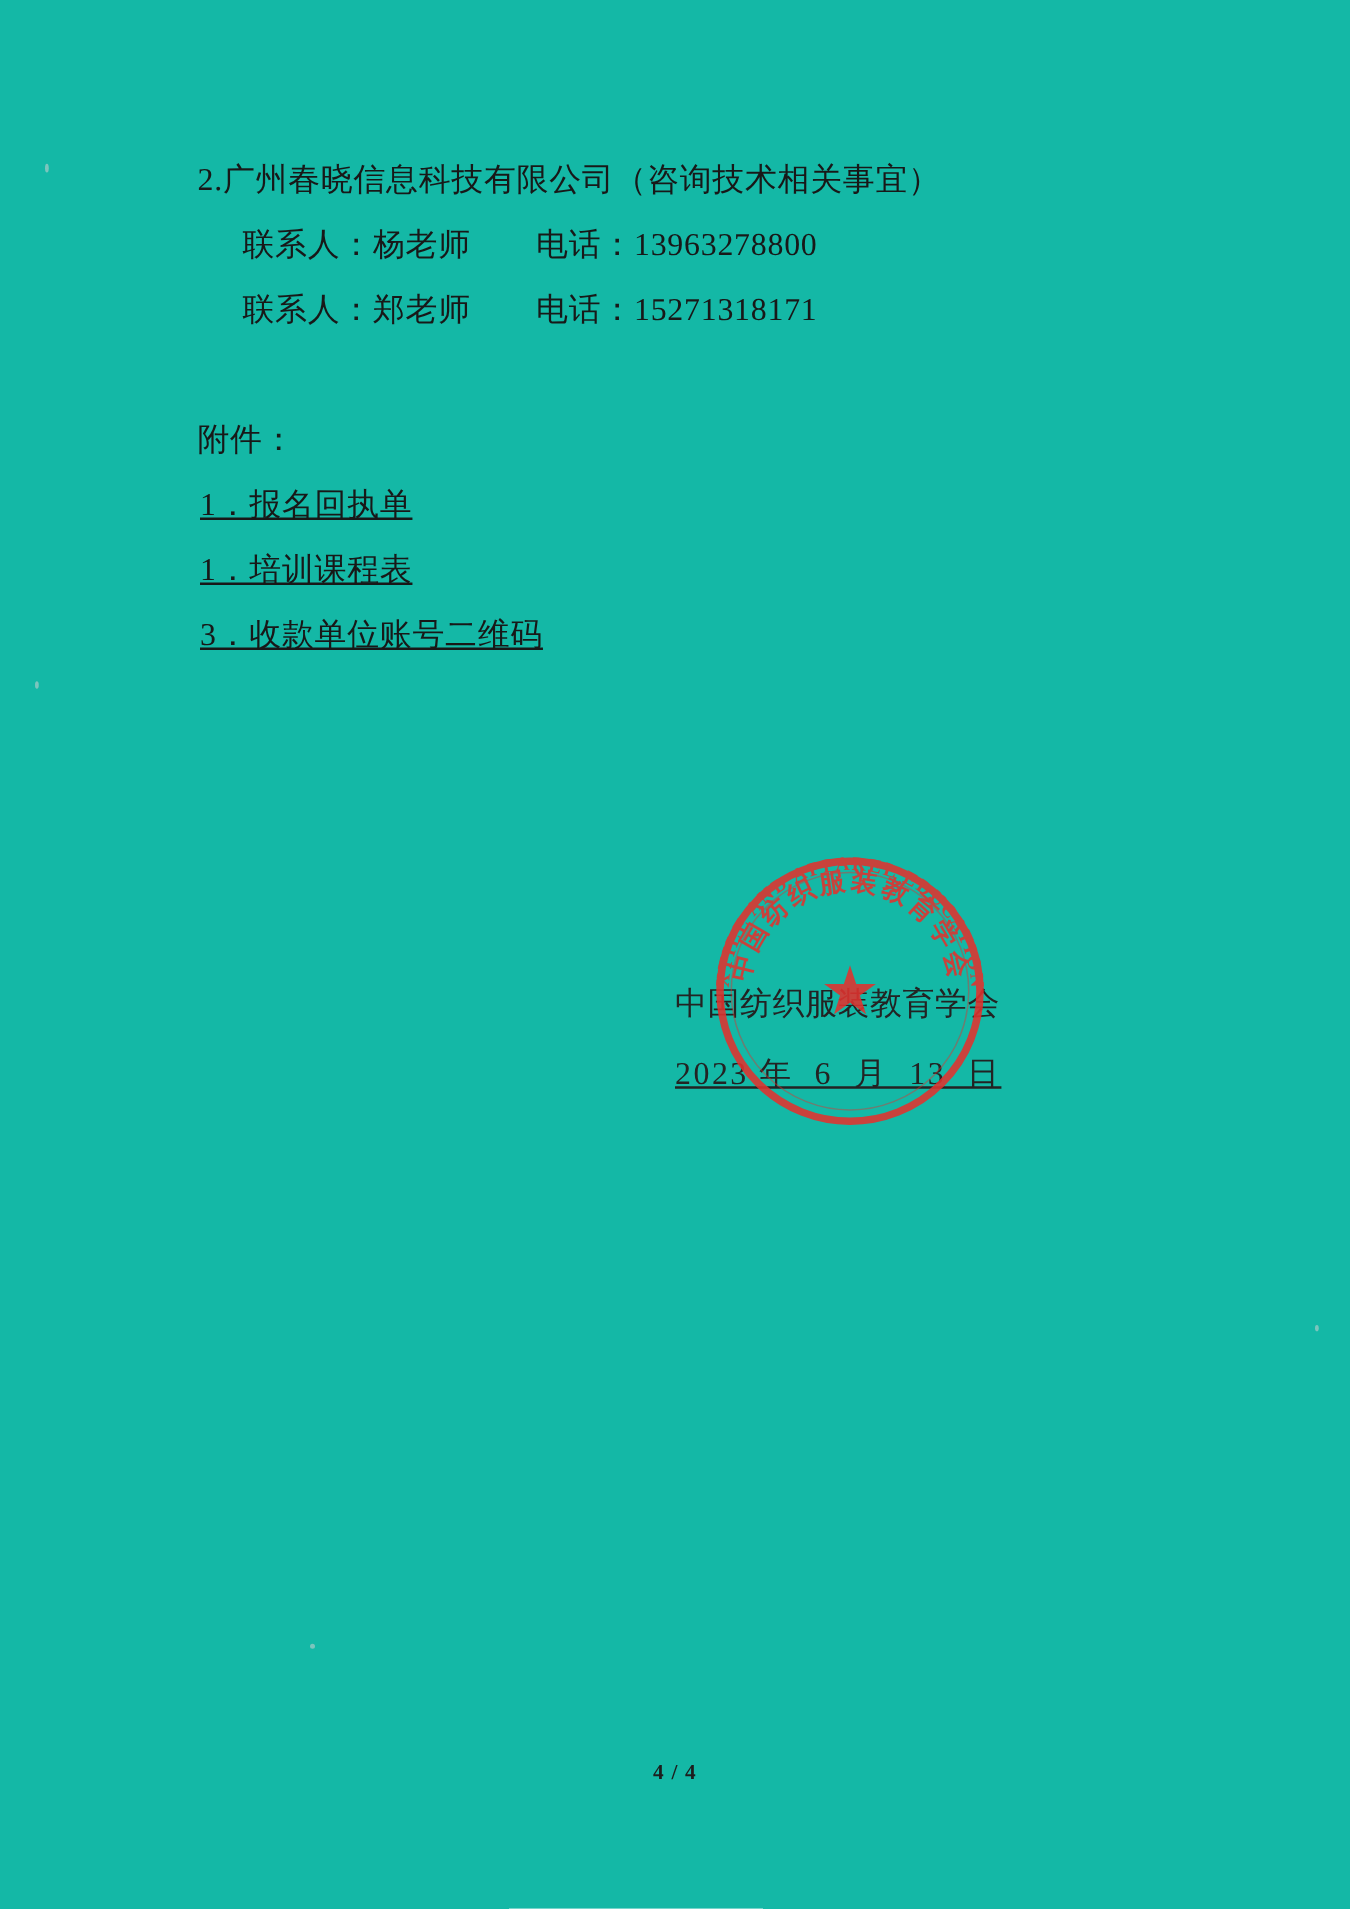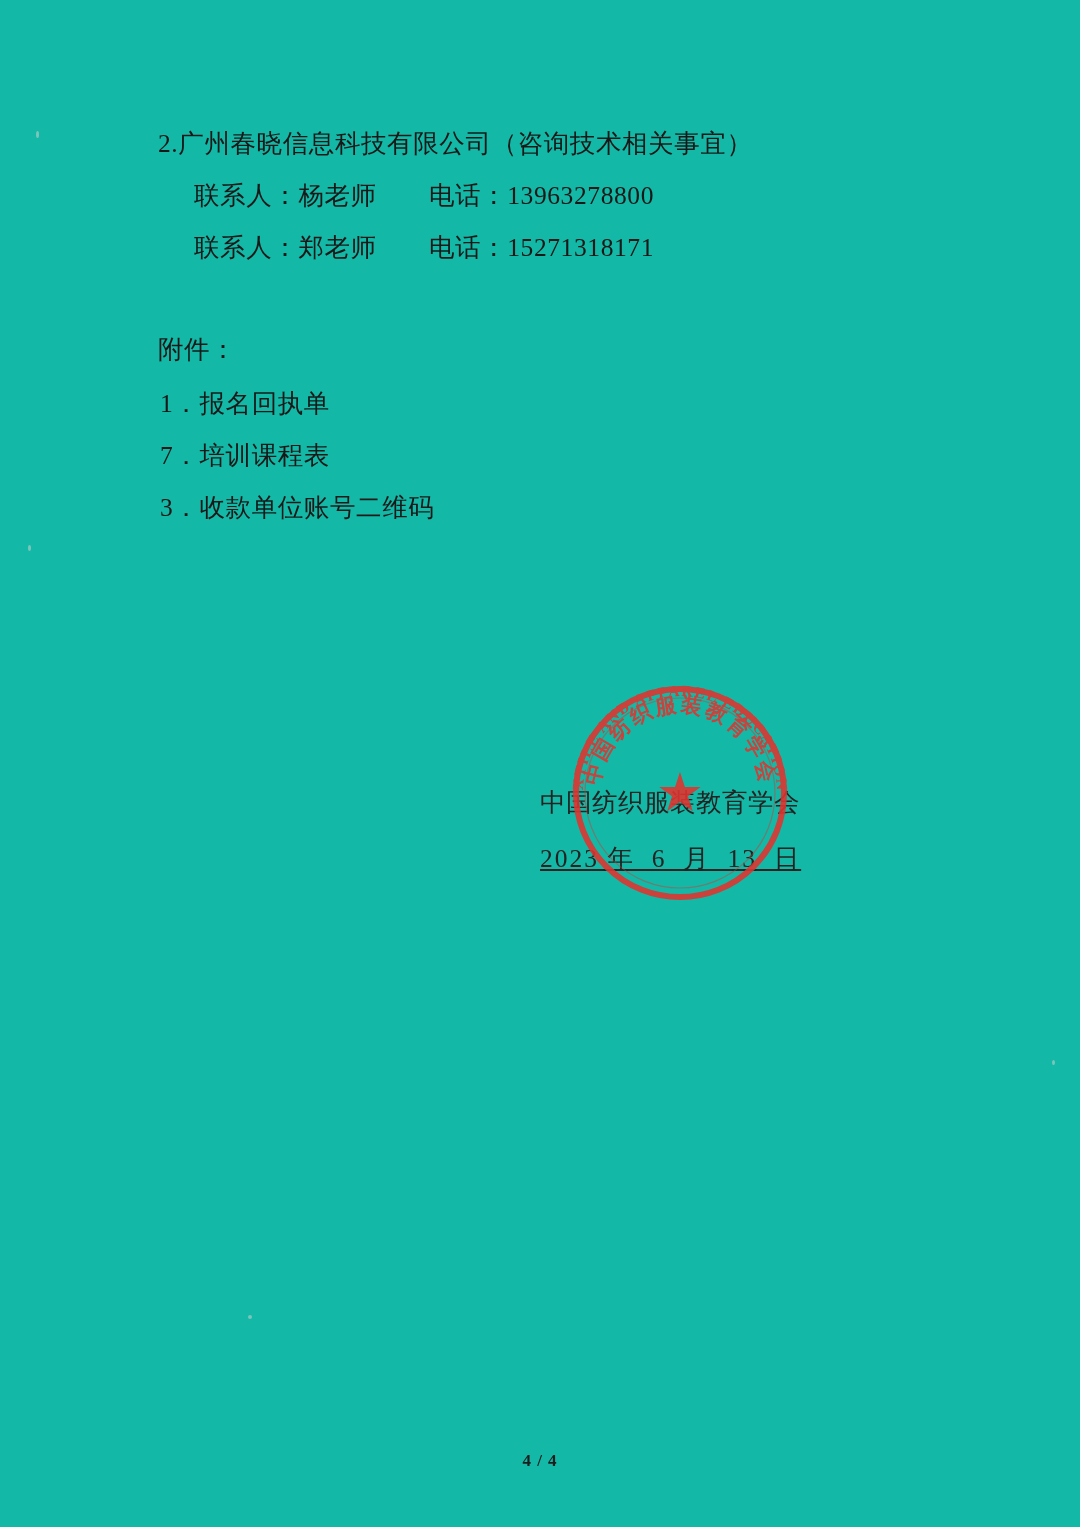--- a/index.html
+++ b/index.html
@@ -34,22 +34,22 @@
     font-size: 25.5px;
     line-height: 52px;
     color: #181818;
     letter-spacing: .6px;
     white-space: pre;
     font-family: "Liberation Serif", serif;
   }
   .indent-1 { padding-left: 0px; }
   .indent-2 { padding-left: 36px; }
   .gap-block { height: 46px; }
-  .attach-title { margin-top: 6px; font-family: Liberation Mono, monospace; }
-  .attach-item { padding-left: 2px; }
+  .attach-title { margin-top: 6px; }
+  .attach-item { padding-left: 2px; text-decoration: underline; }
   .signature {
     position: absolute;
     left: 540px;
     top: 775px;
     width: 420px;
   }
   .sig-line {
     font-size: 25.5px;
     line-height: 56px;
     color: #232323;
@@ -66,21 +66,21 @@
     left: 555px;
     top: 668px;
     width: 250px;
     height: 250px;
     pointer-events: none;
   }
   .seal svg { display: block; }
   .footer {
     position: absolute;
     left: 0;
-    top: 1451px;
+    top: 1408px;
     width: 100%;
     text-align: center;
     font-size: 17px;
     color: #1d1d1d;
     font-weight: bold;
     letter-spacing: 1px;
   }
 </style>
 </head>
 <body>
@@ -96,21 +96,21 @@
 
     <div class="line indent-1">2.广州春晓信息科技有限公司（咨询技术相关事宜）</div>
     <div class="line indent-2">联系人：杨老师　　电话：13963278800</div>
     <div class="line indent-2">联系人：郑老师　　电话：15271318171</div>
 
     <div class="gap-block"></div>
 
     <div class="line attach-title">附件：</div>
 
     <div class="line attach-item">1．报名回执单</div>
-    <div class="line attach-item">7．培训课程表</div>
+    <div class="line attach-item">1．培训课程表</div>
     <div class="line attach-item">3．收款单位账号二维码</div>
 
   </div>
 
   <div class="signature">
     <div class="sig-line">中国纺织服装教育学会</div>
     <div class="sig-line sig-date">2023 年  6  月  13  日</div>
   </div>
 
   <div class="seal">

